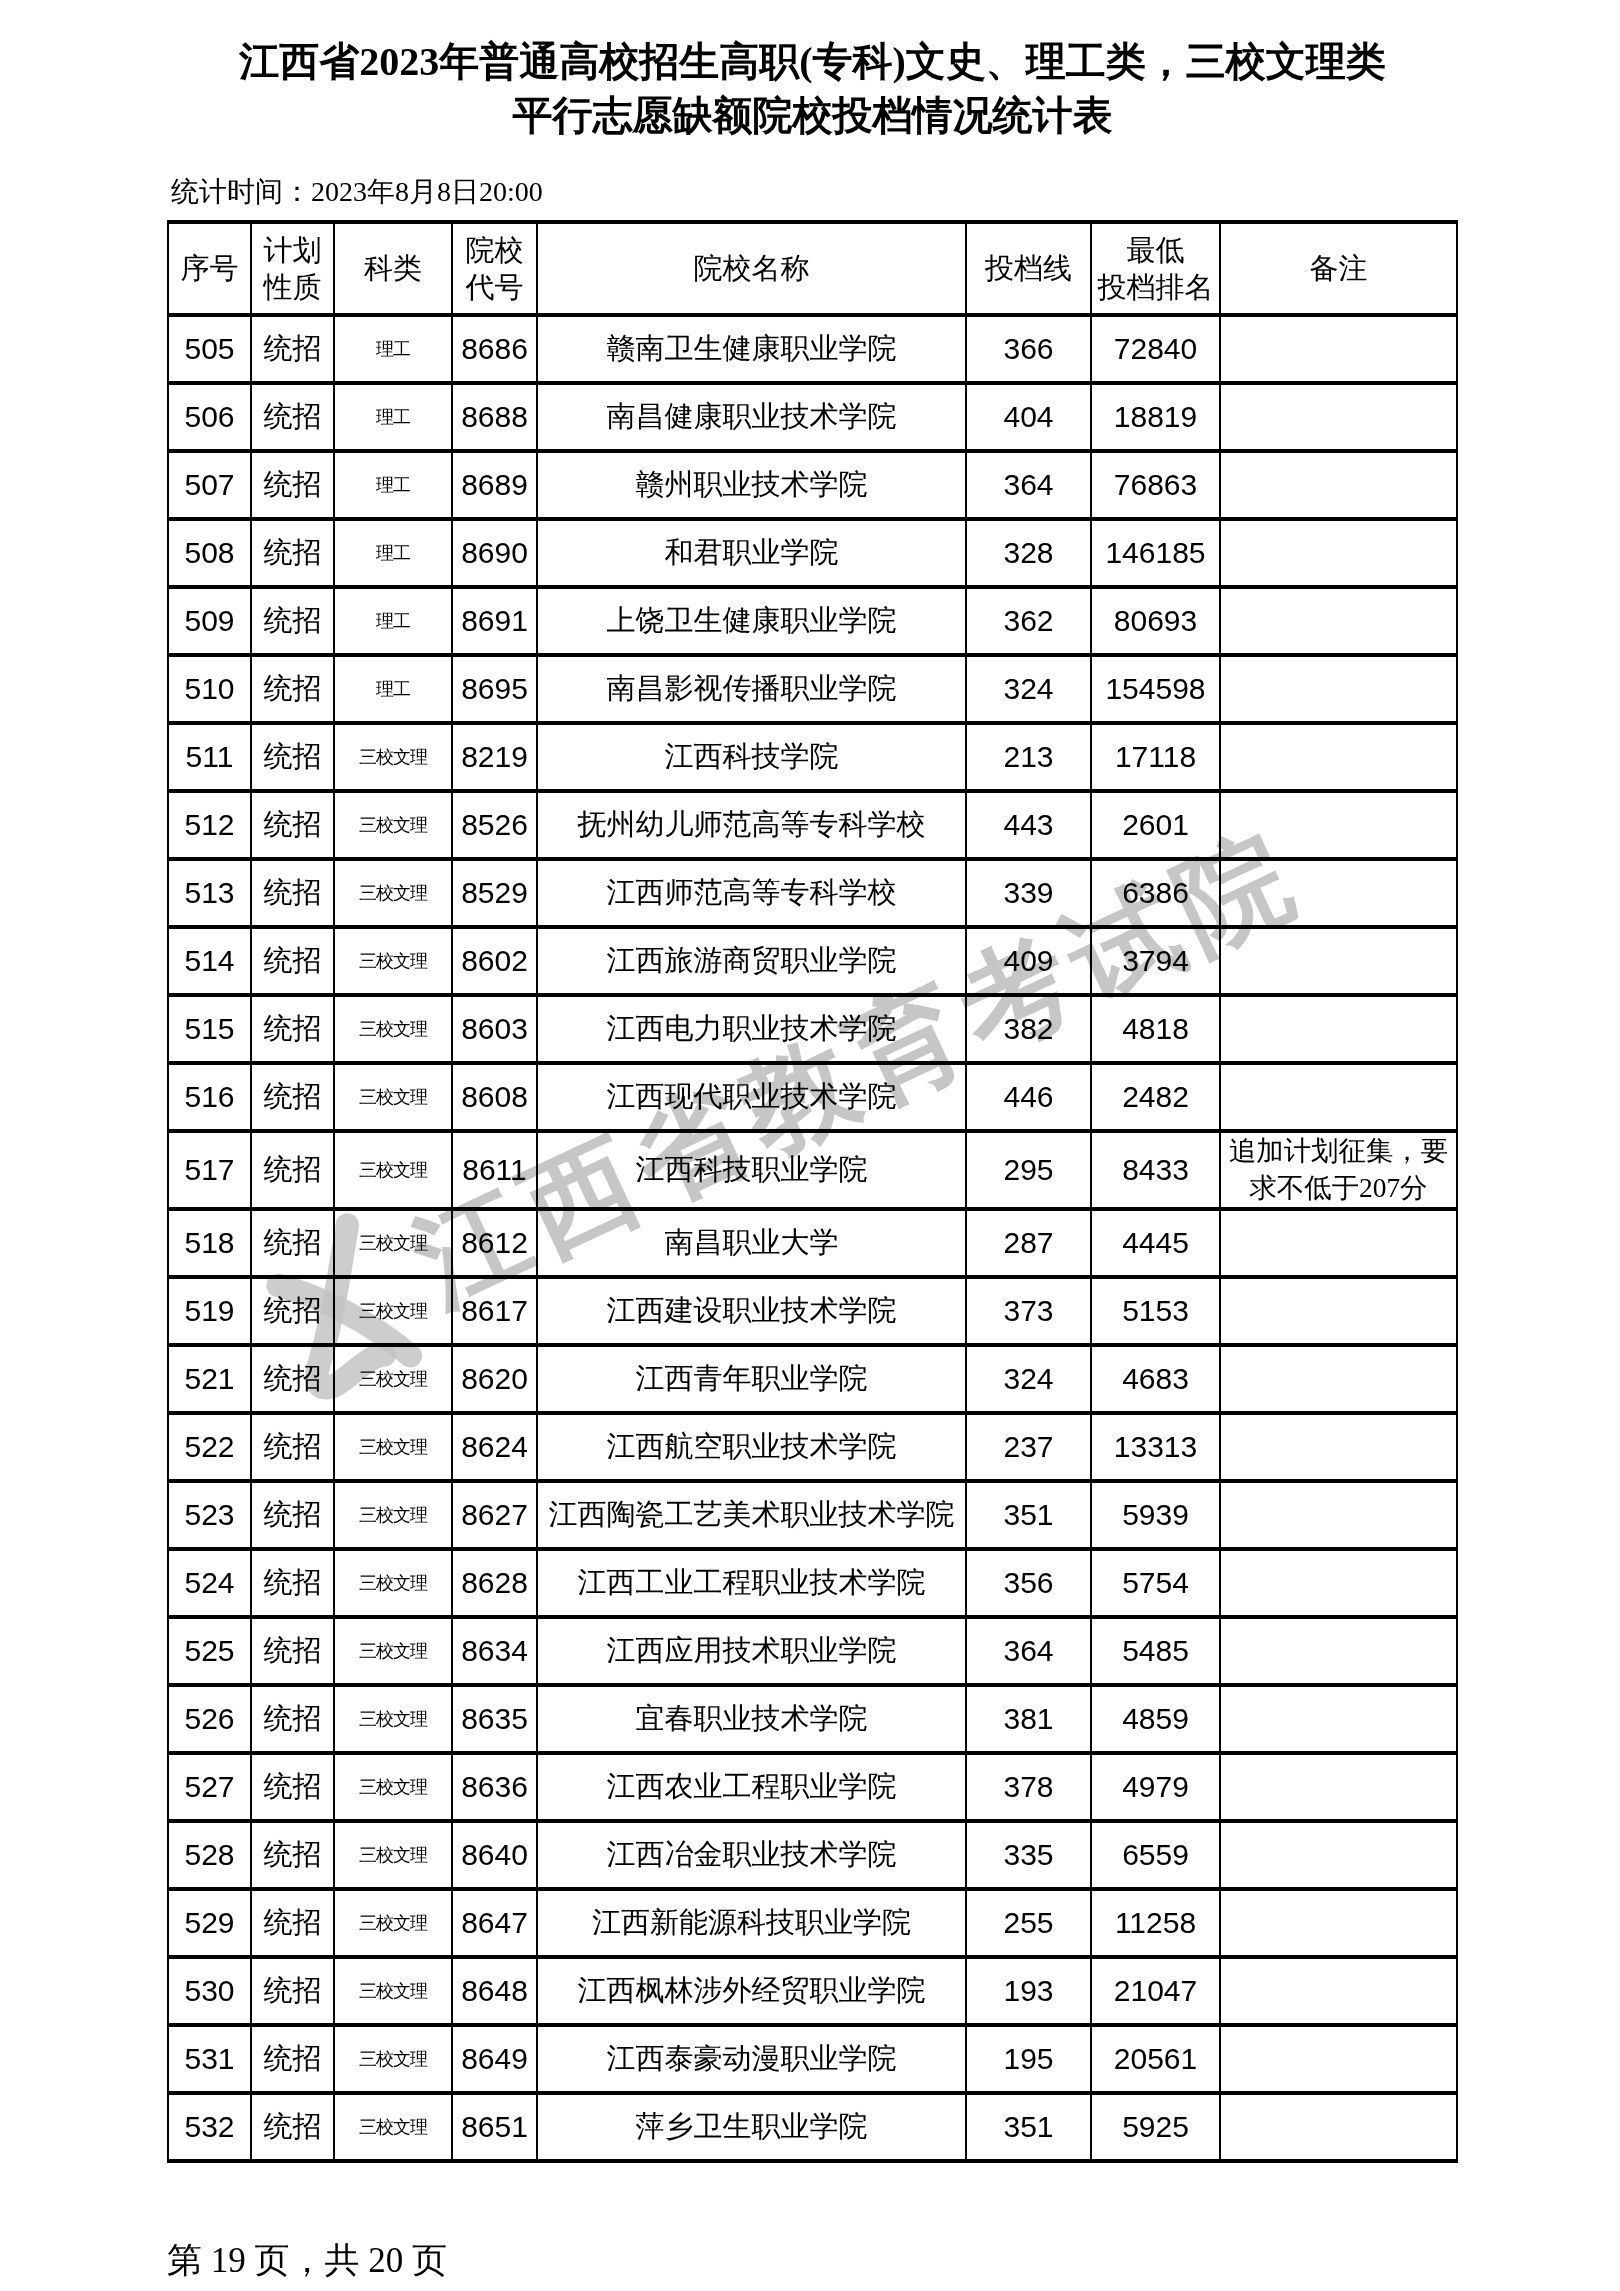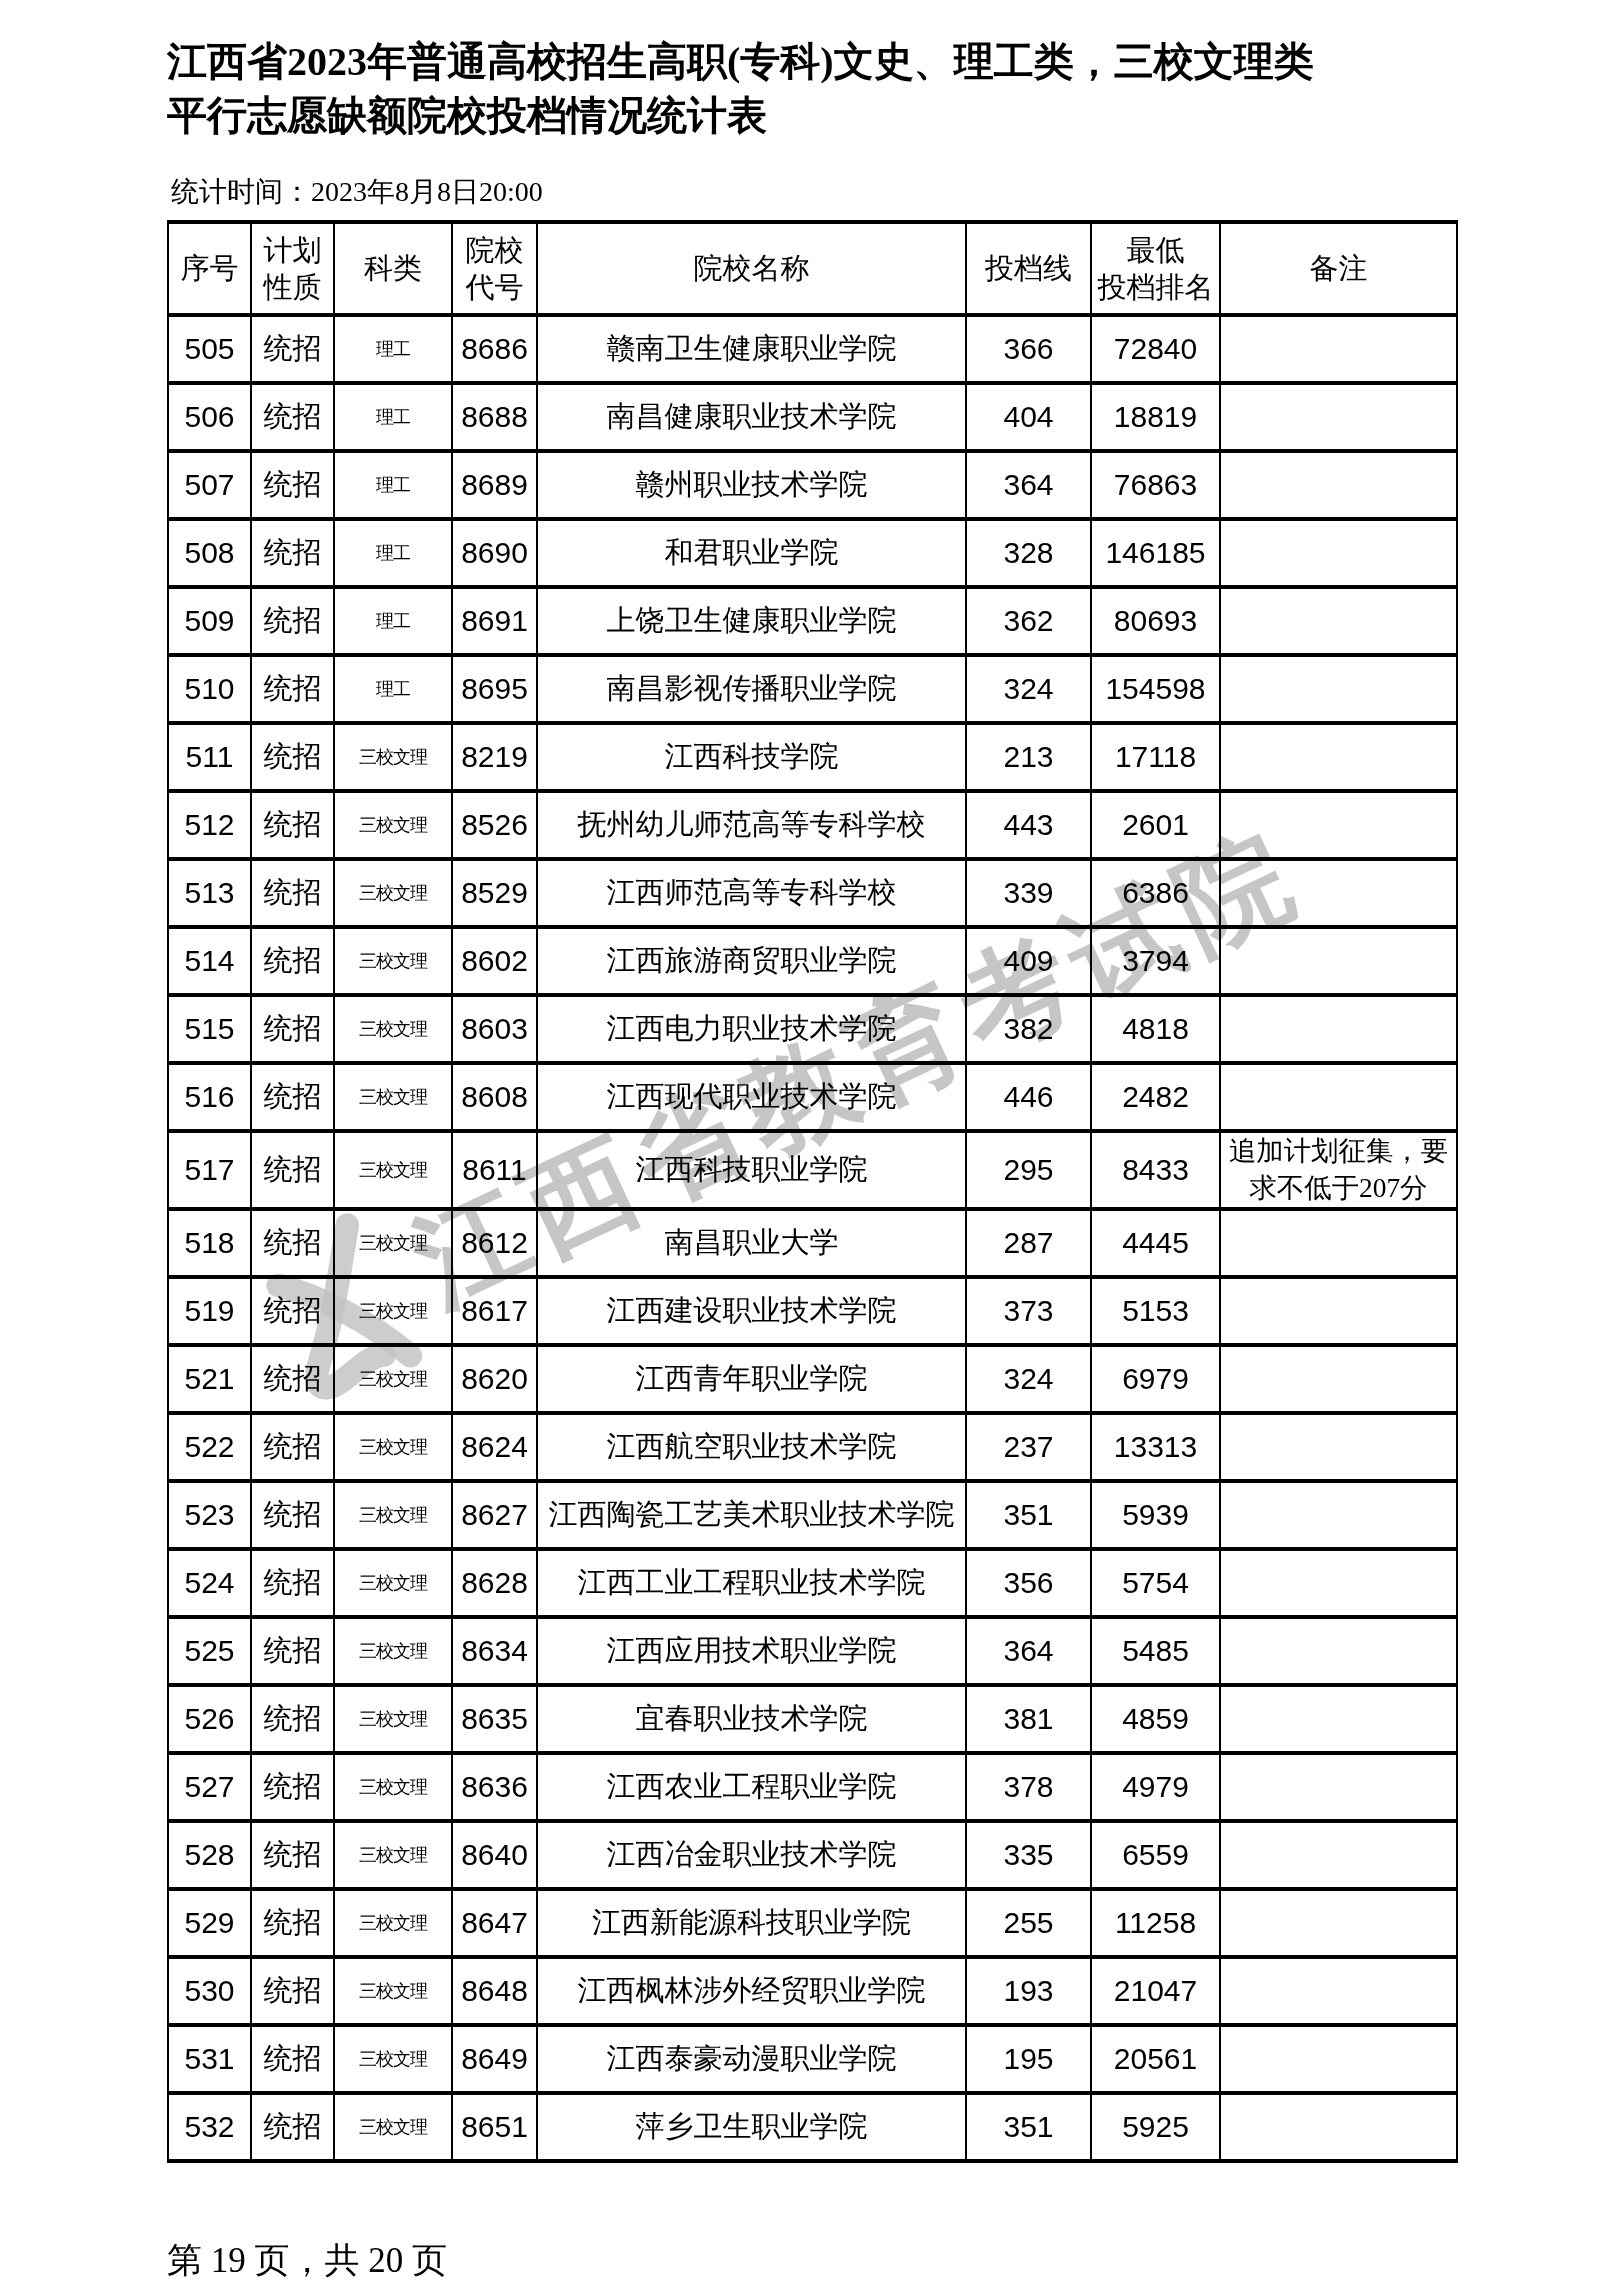--- a/index.html
+++ b/index.html
@@ -7,21 +7,21 @@
     position:relative;
     width:1620px;height:2292px;
     background:#ffffff;
     overflow:hidden;
     font-family:"Liberation Serif","DejaVu Serif",serif;
     color:#000;
   }
   
   .title-block{
     position:absolute;left:167px;top:35px;width:1291px;
-    text-align:left;font-weight:bold;
+    text-align:center;font-weight:bold;
     font-size:40px;line-height:54px;
     letter-spacing:0px;
   }
   .stat-time{
     position:absolute;left:171px;top:173px;
     font-size:28px;font-weight:normal;
   }
   
   .watermark{
     position:absolute;left:274px;top:1255px;height:173px;
@@ -299,21 +299,21 @@
     </tr>
 
 
     <tr class="row">
       <td class="c-no num">521</td>
       <td class="c-plan">统招</td>
       <td class="c-cat">三校文理</td>
       <td class="c-code num">8620</td>
       <td class="c-name">江西青年职业学院</td>
       <td class="c-score num">324</td>
-      <td class="c-rank num">6979</td>
+      <td class="c-rank num">4683</td>
       <td class="c-remark"></td>
     </tr>
 
     <tr class="row">
       <td class="c-no num">522</td>
       <td class="c-plan">统招</td>
       <td class="c-cat">三校文理</td>
       <td class="c-code num">8624</td>
       <td class="c-name">江西航空职业技术学院</td>
       <td class="c-score num">237</td>

